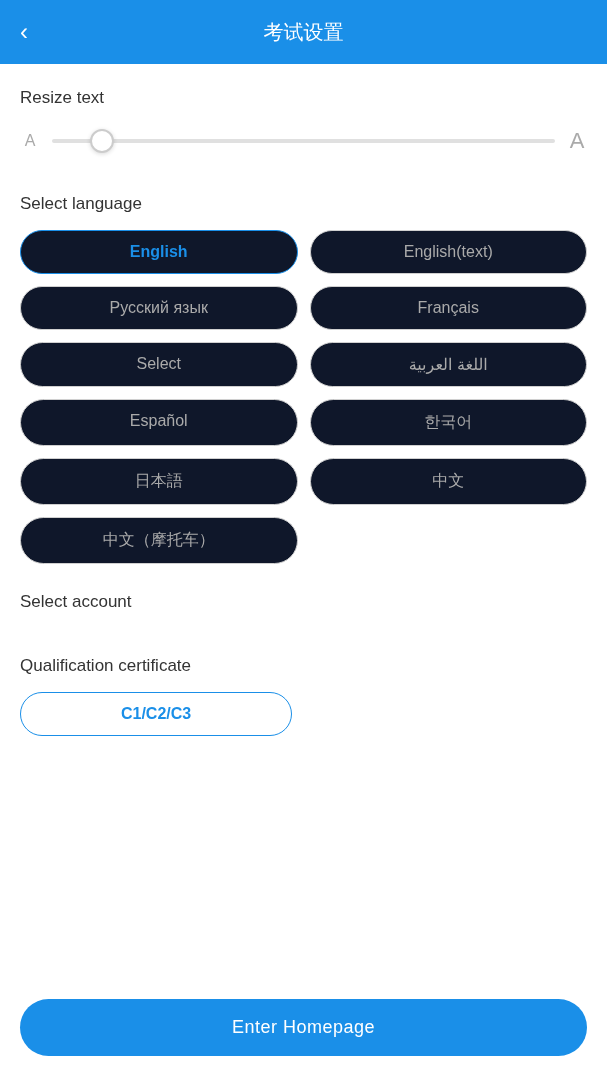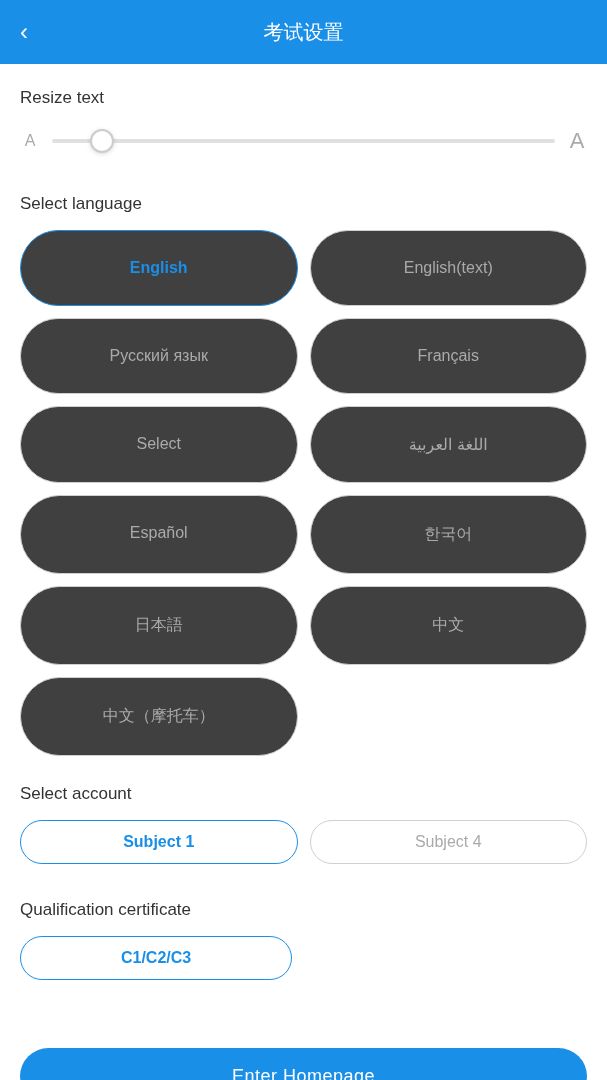--- a/index.html
+++ b/index.html
@@ -116,42 +116,42 @@
 
     .language-grid {
       display: grid;
       grid-template-columns: 1fr 1fr;
       gap: 12px;
     }
 
     .lang-btn {
       border: 1.5px solid #d0d0d0;
       border-radius: 50px;
-      padding: 28px 10px;
-      text-align: center;
-      cursor: pointer;
-      font-size: 16px;
-      color: #aaa;
-      background: #404040;
+      padding: 12px 10px;
+      text-align: center;
+      cursor: pointer;
+      font-size: 16px;
+      color: #aaa;
+      background: #0f172a;
       transition: all 0.2s;
     }
 
     .lang-btn.selected {
       border-color: #1a8fe8;
       color: #1a8fe8;
       font-weight: 600;
     }
 
     .lang-btn-single {
       grid-column: span 1;
     }
 
     
     .account-section {
-      margin-bottom: 36px;
+      margin-bottom: 28px;
     }
 
     .account-grid {
       display: grid;
       grid-template-columns: 1fr 1fr;
       gap: 12px;
     }
 
     .account-btn {
       border: 1.5px solid #d0d0d0;
@@ -270,28 +270,20 @@
 
       <div class="lang-btn lang-btn-single">
         <span>中文（摩托车）</span>
       </div>
 
     </div>
   </div>
 
   <div class="account-section">
     <div class="section-label">Select account</div>
-    <div class="account-grid">
-      <div class="account-btn selected">
-        <span>Subject 1</span>
-      </div>
-      <div class="account-btn">
-        <span>Subject 4</span>
-      </div>
-    </div>
   </div>
 
   <div class="certificate-section">
     <div class="section-label">Qualification certificate</div>
     <div class="cert-btn">
       <span>C1/C2/C3</span>
     </div>
   </div>
 
 </div>

